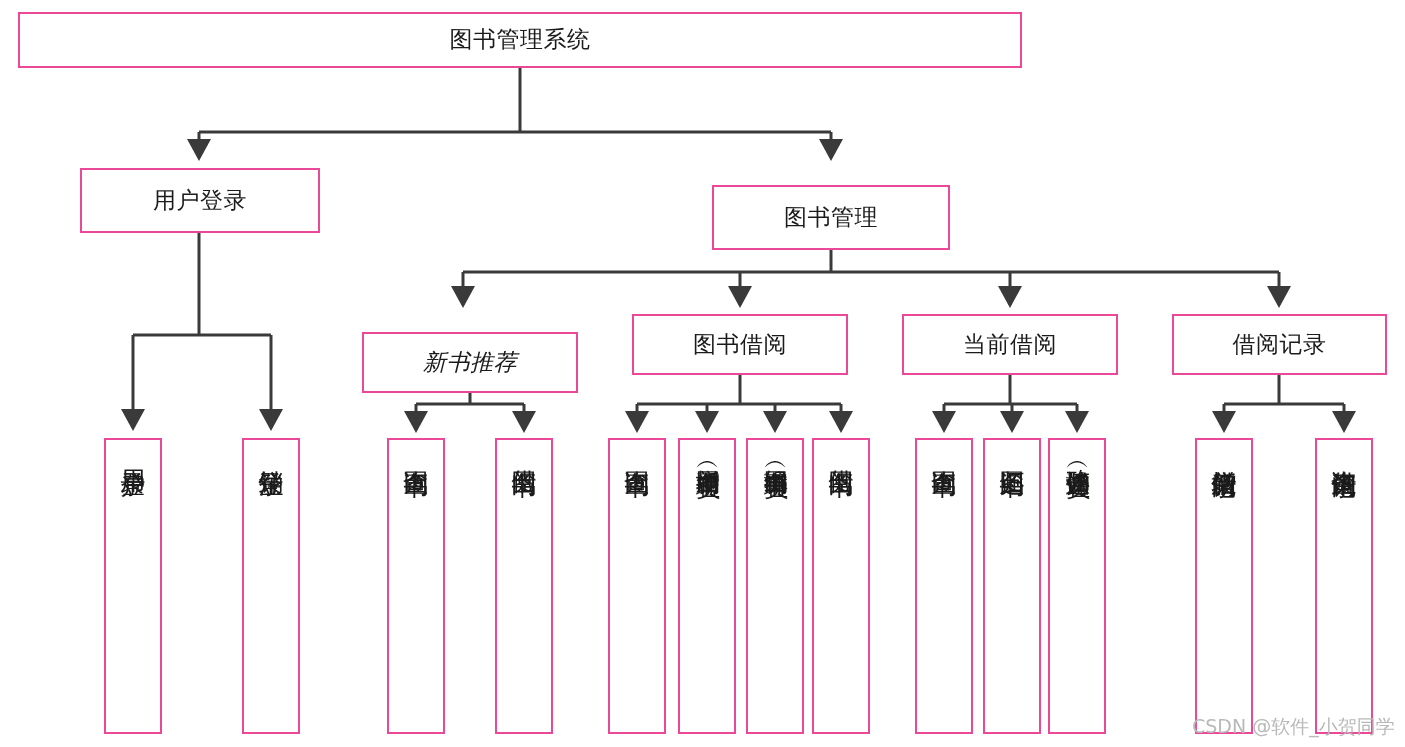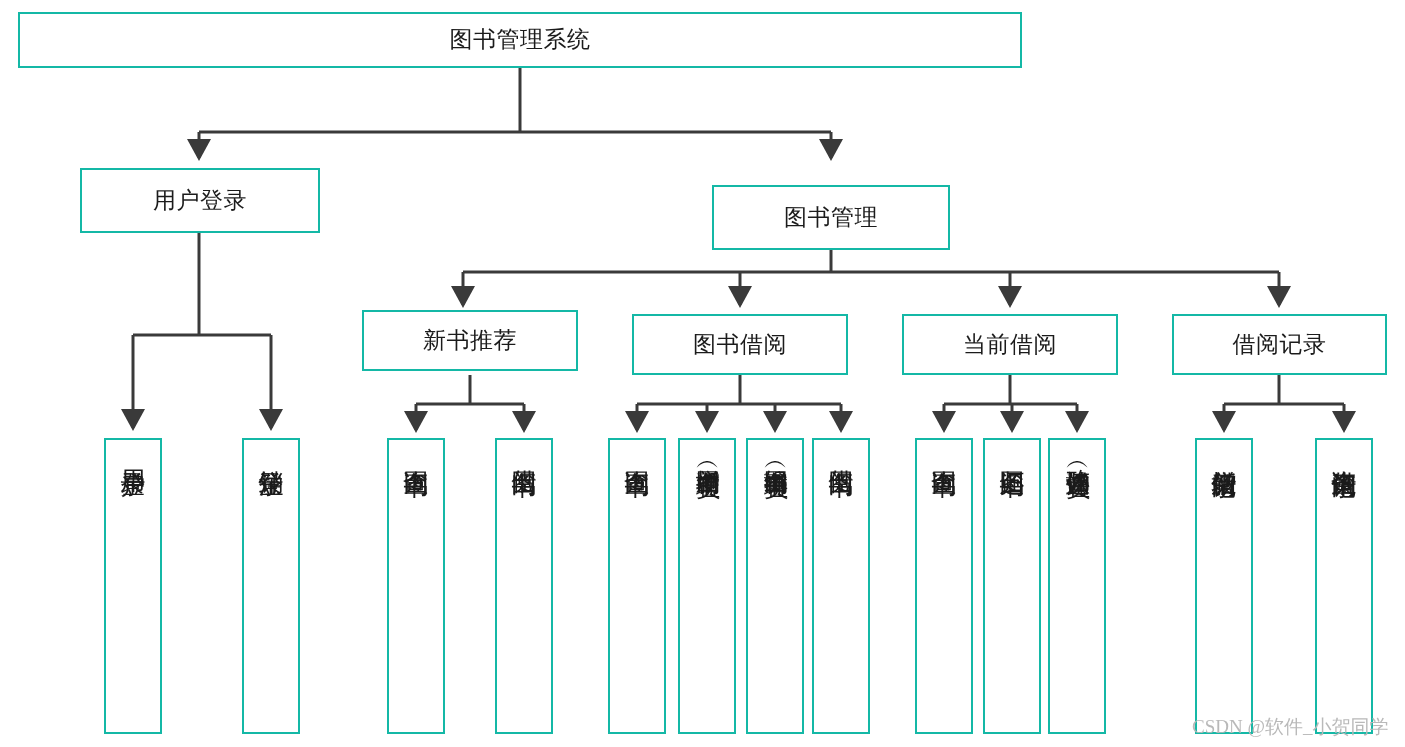--- a/index.html
+++ b/index.html
@@ -25,21 +25,21 @@
     left: 0;
     top: 0;
     width: 1405px;
     height: 747px;
     pointer-events: none;
   }
   .node {
     position: absolute;
     box-sizing: border-box;
     background: #ffffff;
-    border: 2px solid #14b8a6;
+    border: 2px solid #ec4899;
     display: flex;
     align-items: center;
     justify-content: center;
     color: #1b1b1b;
   }
   .node .label {
     display: block;
     text-align: center;
     line-height: 1.18;
     white-space: nowrap;
@@ -135,21 +135,21 @@
   </div>
 
   <div class="node horizontal" style="left:80px; top:168px; width:240px; height:65px;">
     <span class="label">用户登录</span>
   </div>
 
   <div class="node horizontal" style="left:712px; top:168px; width:238px; height:65px;margin-top:17px;">
     <span class="label">图书管理</span>
   </div>
 
-  <div class="node horizontal" style="left:362px; top:310px; width:216px; height:61px;">
+  <div class="node horizontal" style="left:362px; top:332px; width:216px; height:61px;font-style:italic;">
     <span class="label">新书推荐</span>
   </div>
 
   <div class="node horizontal" style="left:632px; top:314px; width:216px; height:61px;">
     <span class="label">图书借阅</span>
   </div>
 
   <div class="node horizontal" style="left:902px; top:314px; width:216px; height:61px;font-family:Liberation Serif, serif;">
     <span class="label">当前借阅</span>
   </div>
@@ -203,15 +203,15 @@
   </div>
 
   <div class="node vertical" style="left:1195px; top:438px; width:58px; height:296px;">
     <span class="label">新增借阅记录</span>
   </div>
 
   <div class="node vertical" style="left:1315px; top:438px; width:58px; height:296px;">
     <span class="label">查询借阅记录</span>
   </div>
 
-  <div class="watermark" style="left:1192px; top:714px;font-family:Liberation Serif, serif;">CSDN @软件_小贺同学</div>
+  <div class="watermark" style="left:1192px; top:714px;">CSDN @软件_小贺同学</div>
 
 </div>
 
 </body></html>

